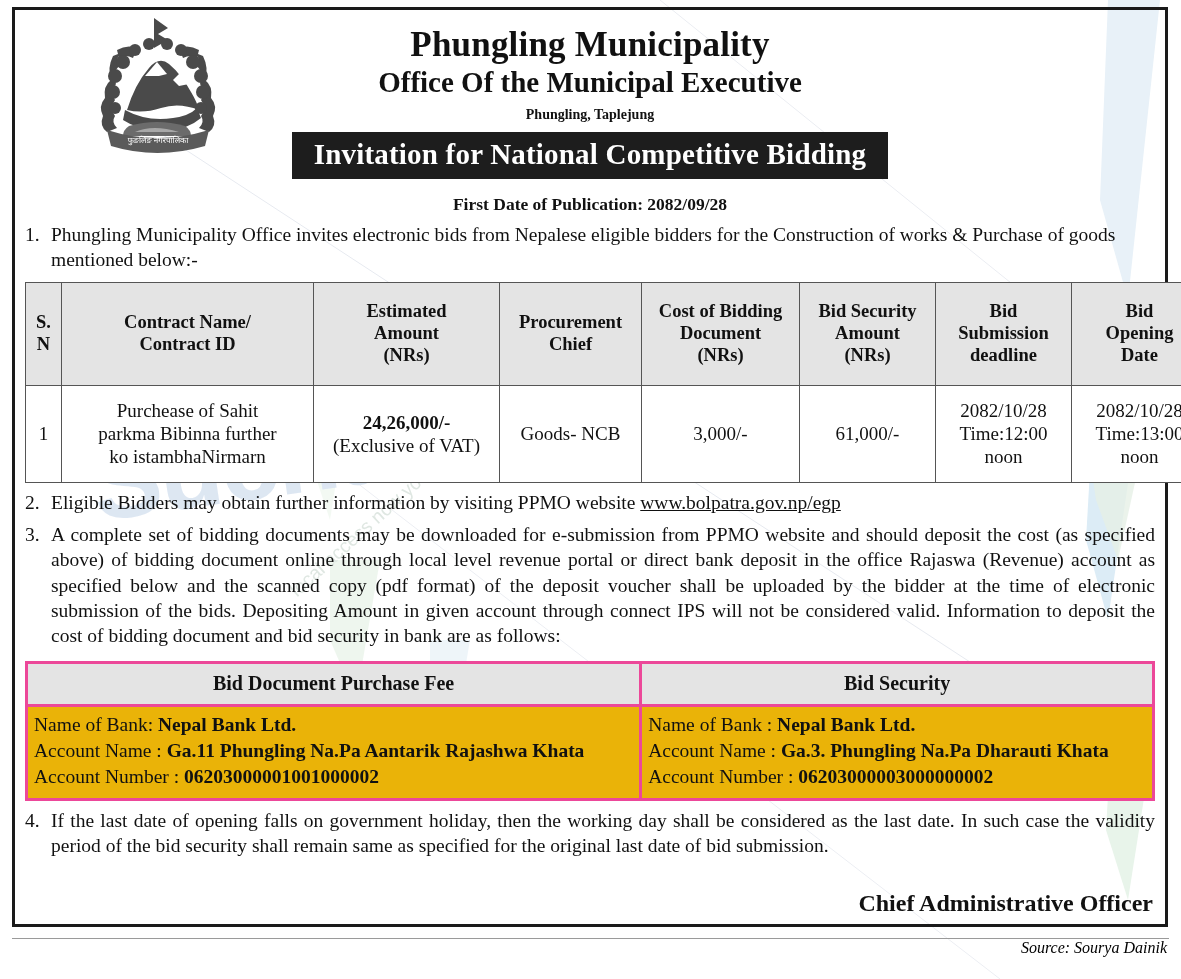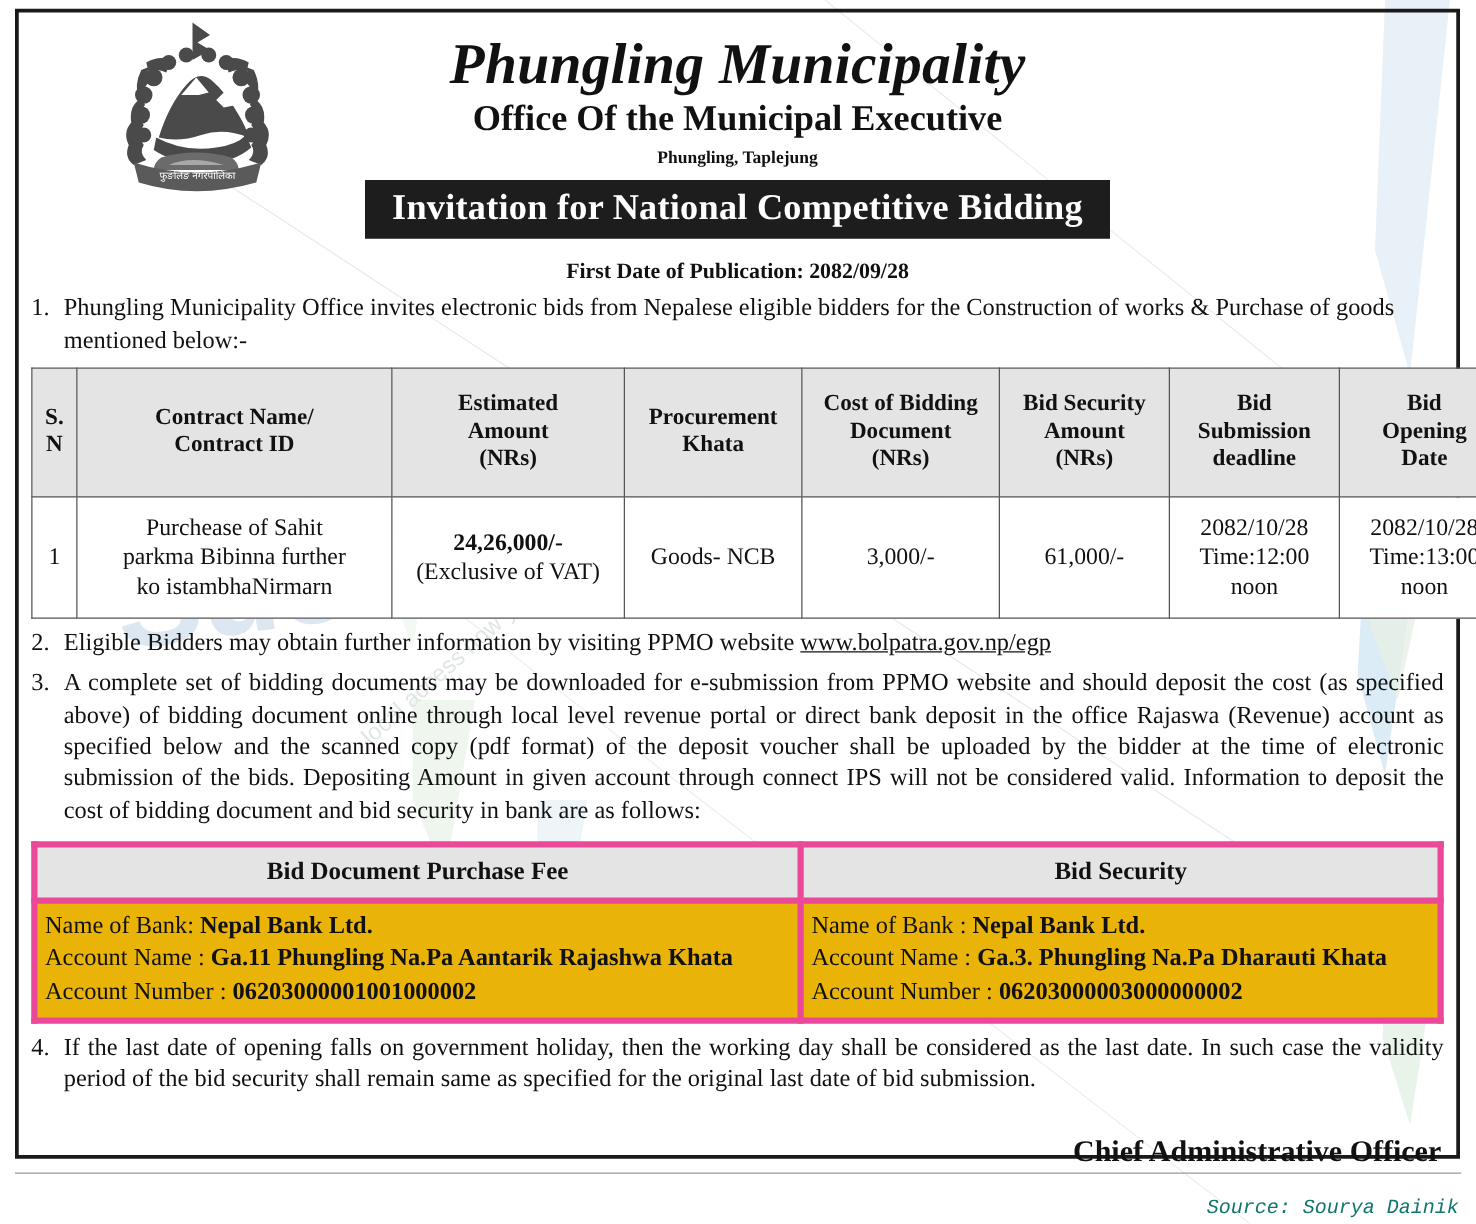--- a/index.html
+++ b/index.html
@@ -99,26 +99,25 @@
     padding-top: 10px;
   }
   .emblem {
     position: absolute;
     left: 58px;
     top: 4px;
     width: 150px;
     height: 140px;
   }
   .org-title {
-    font-size: 46px;
+    font-size: 35px;
     font-weight: 700;
     line-height: 1.12;
     letter-spacing: .2px;
     margin: 5px 0 0 0;
-    font-style: italic;
   }
   .org-sub {
     font-size: 29px;
     font-weight: 700;
     line-height: 1.12;
     margin: 2px 0 0 0;
   }
   .org-place {
     font-size: 14px;
     font-weight: 700;
@@ -216,21 +215,21 @@
   table.banktable {
     width: 100%;
     border-collapse: collapse;
     margin-top: 12px;
     table-layout: fixed;
     position: relative;
     z-index: 3;
   }
   table.banktable th,
   table.banktable td {
-    border: 5px solid #ec4899;
+    border: 3px solid #ec4899;
     vertical-align: top;
   }
   table.banktable th {
     background: #e4e4e4;
     text-align: center;
     font-size: 20px;
     font-weight: 700;
     padding: 8px 4px 9px 4px;
   }
   table.banktable td {
@@ -252,25 +251,25 @@
     margin-top: 32px;
     padding-right: 2px;
     position: relative;
     z-index: 3;
   }
 
   
   .source {
     position: absolute;
     right: 14px;
-    bottom: 4px;
-    font-family: Liberation Mono, monospace;
+    bottom: 22px;
+    font-family: Liberation Serif, serif;
     font-style: italic;
     font-size: 16px;
-    color: #0f766e;
+    color: #000000;
     z-index: 4;
   }
   .source-rule {
     position: absolute;
     left: 12px;
     right: 12px;
     bottom: 40px;
     border-top: 1px solid #9a9a9a;
     z-index: 3;
   }
@@ -379,21 +378,21 @@
               <div>Contract Name/</div>
               <div>Contract ID</div>
             </th>
             <th>
               <div>Estimated</div>
               <div>Amount</div>
               <div>(NRs)</div>
             </th>
             <th>
               <div>Procurement</div>
-              <div>Khata</div>
+              <div>Chief</div>
             </th>
             <th>
               <div>Cost of Bidding</div>
               <div>Document</div>
               <div>(NRs)</div>
             </th>
             <th>
               <div>Bid Security</div>
               <div>Amount</div>
               <div>(NRs)</div>

